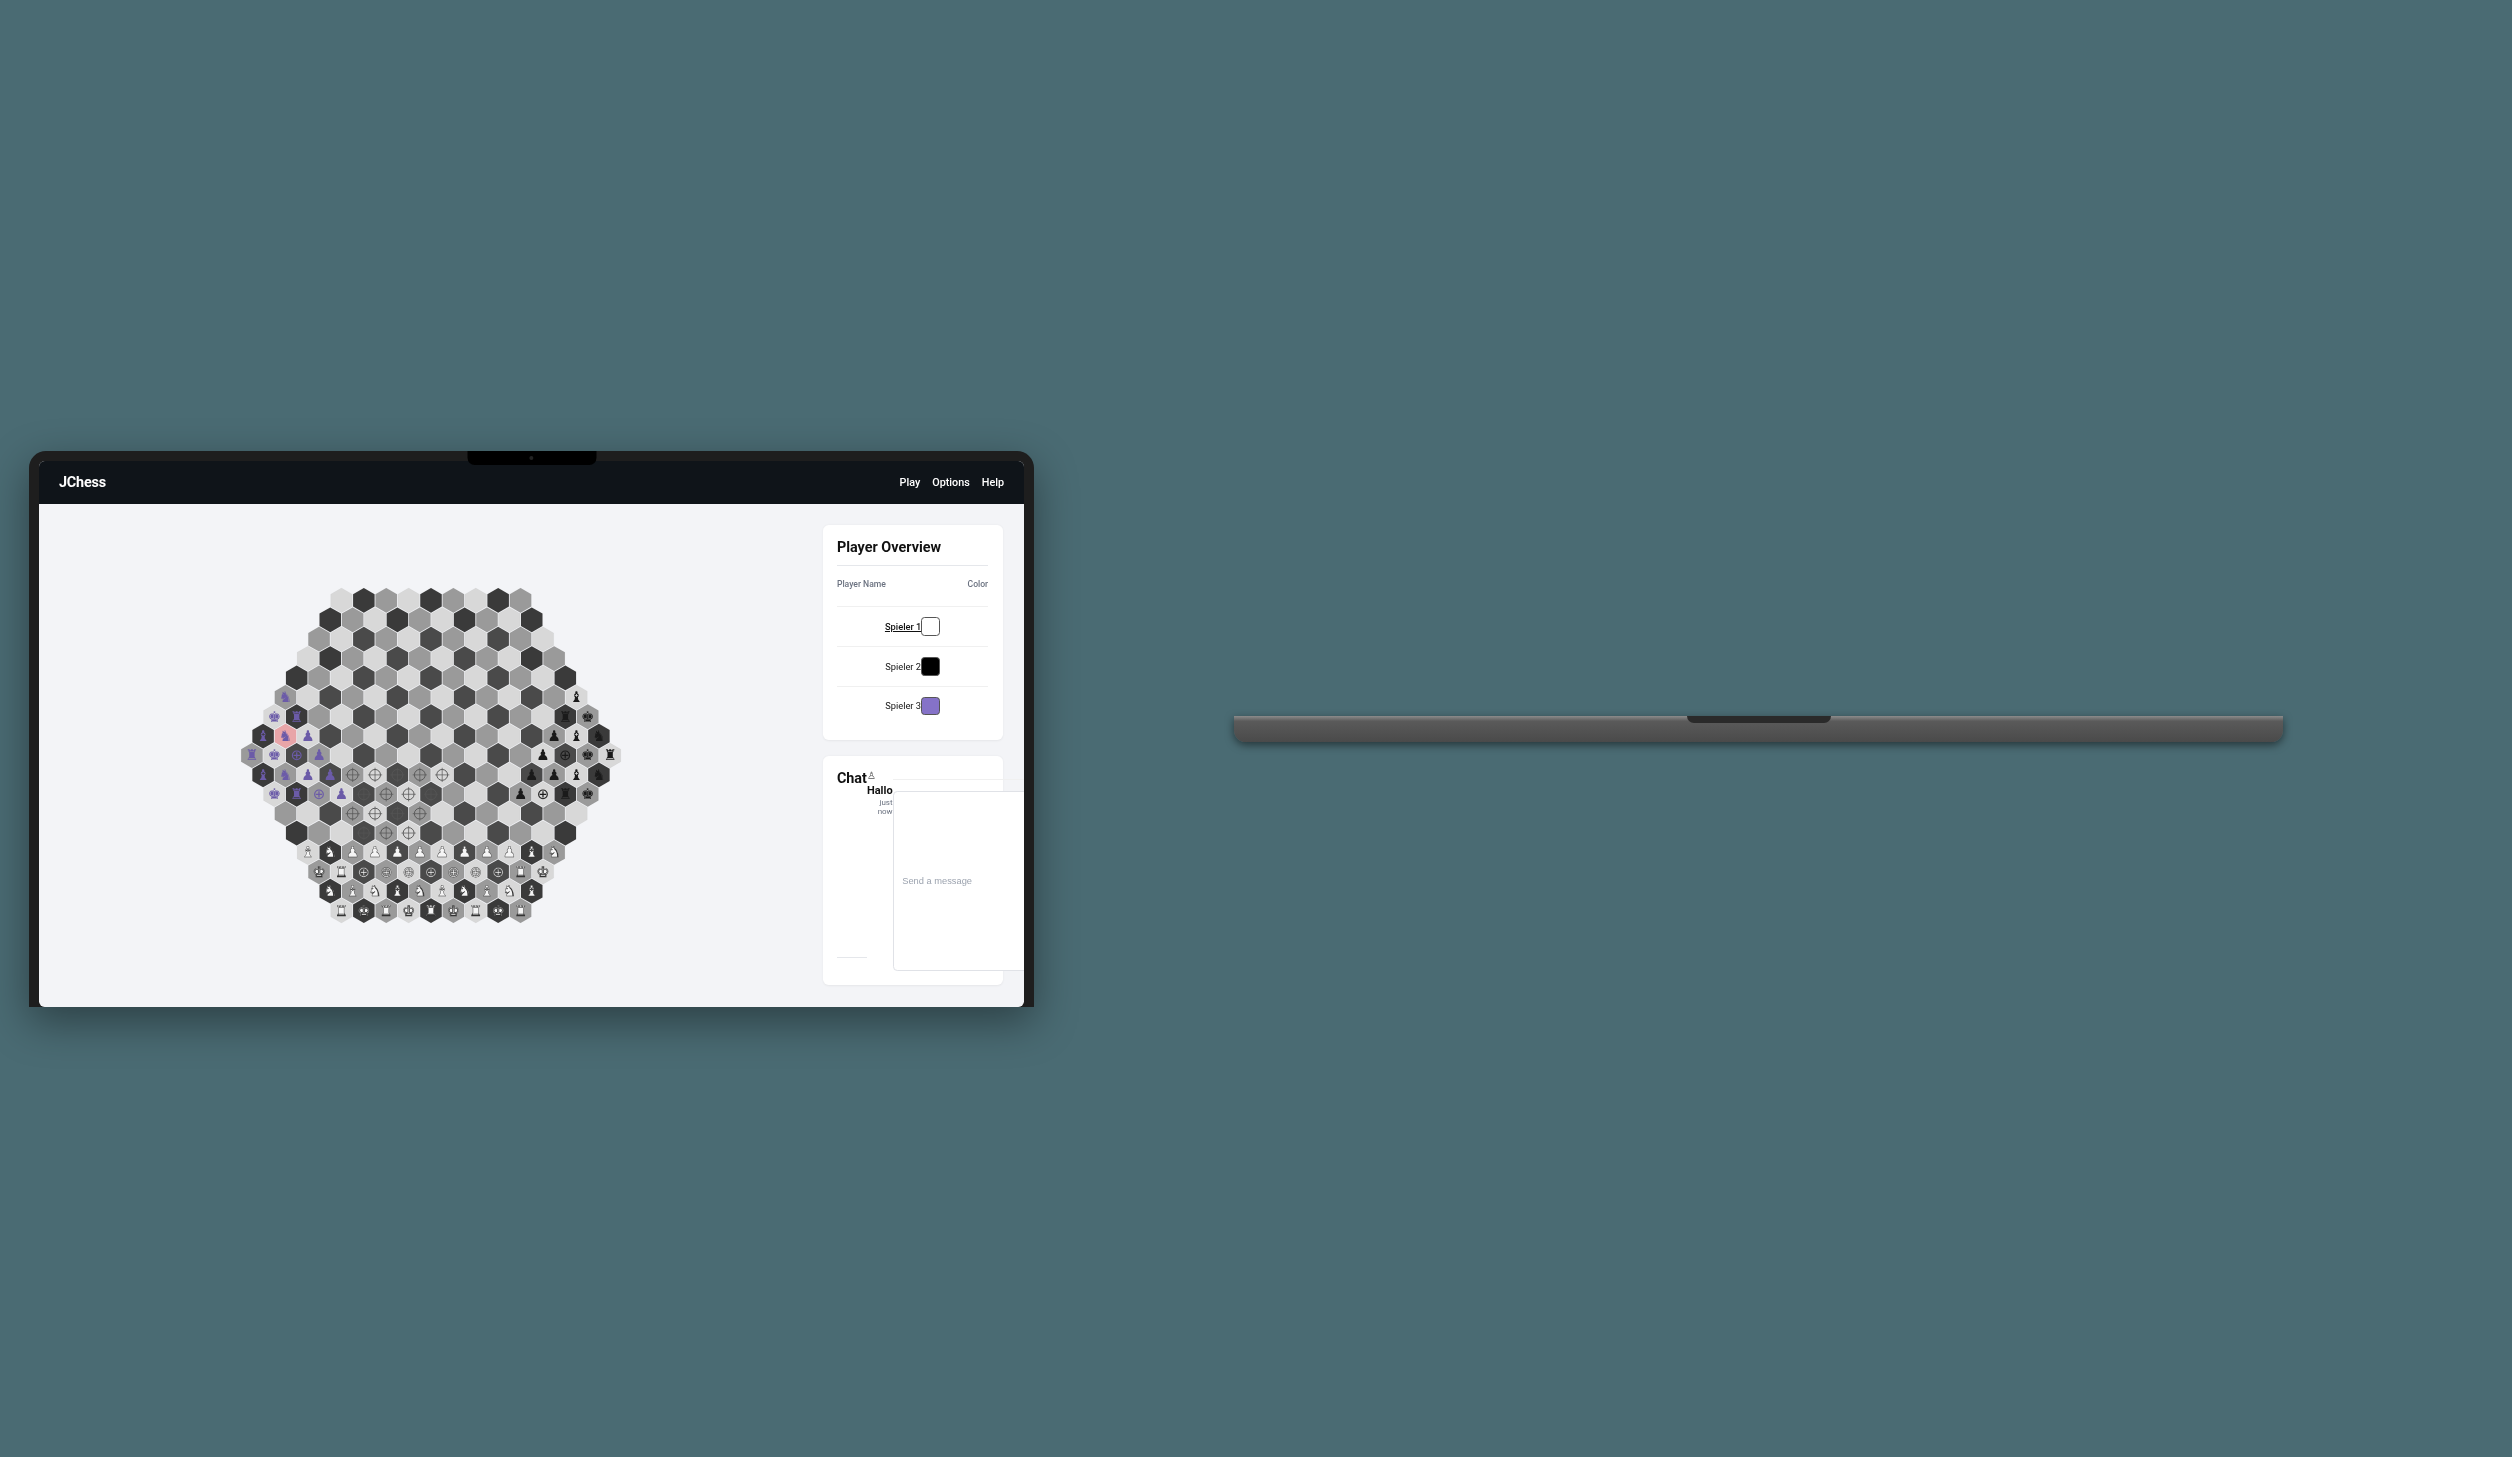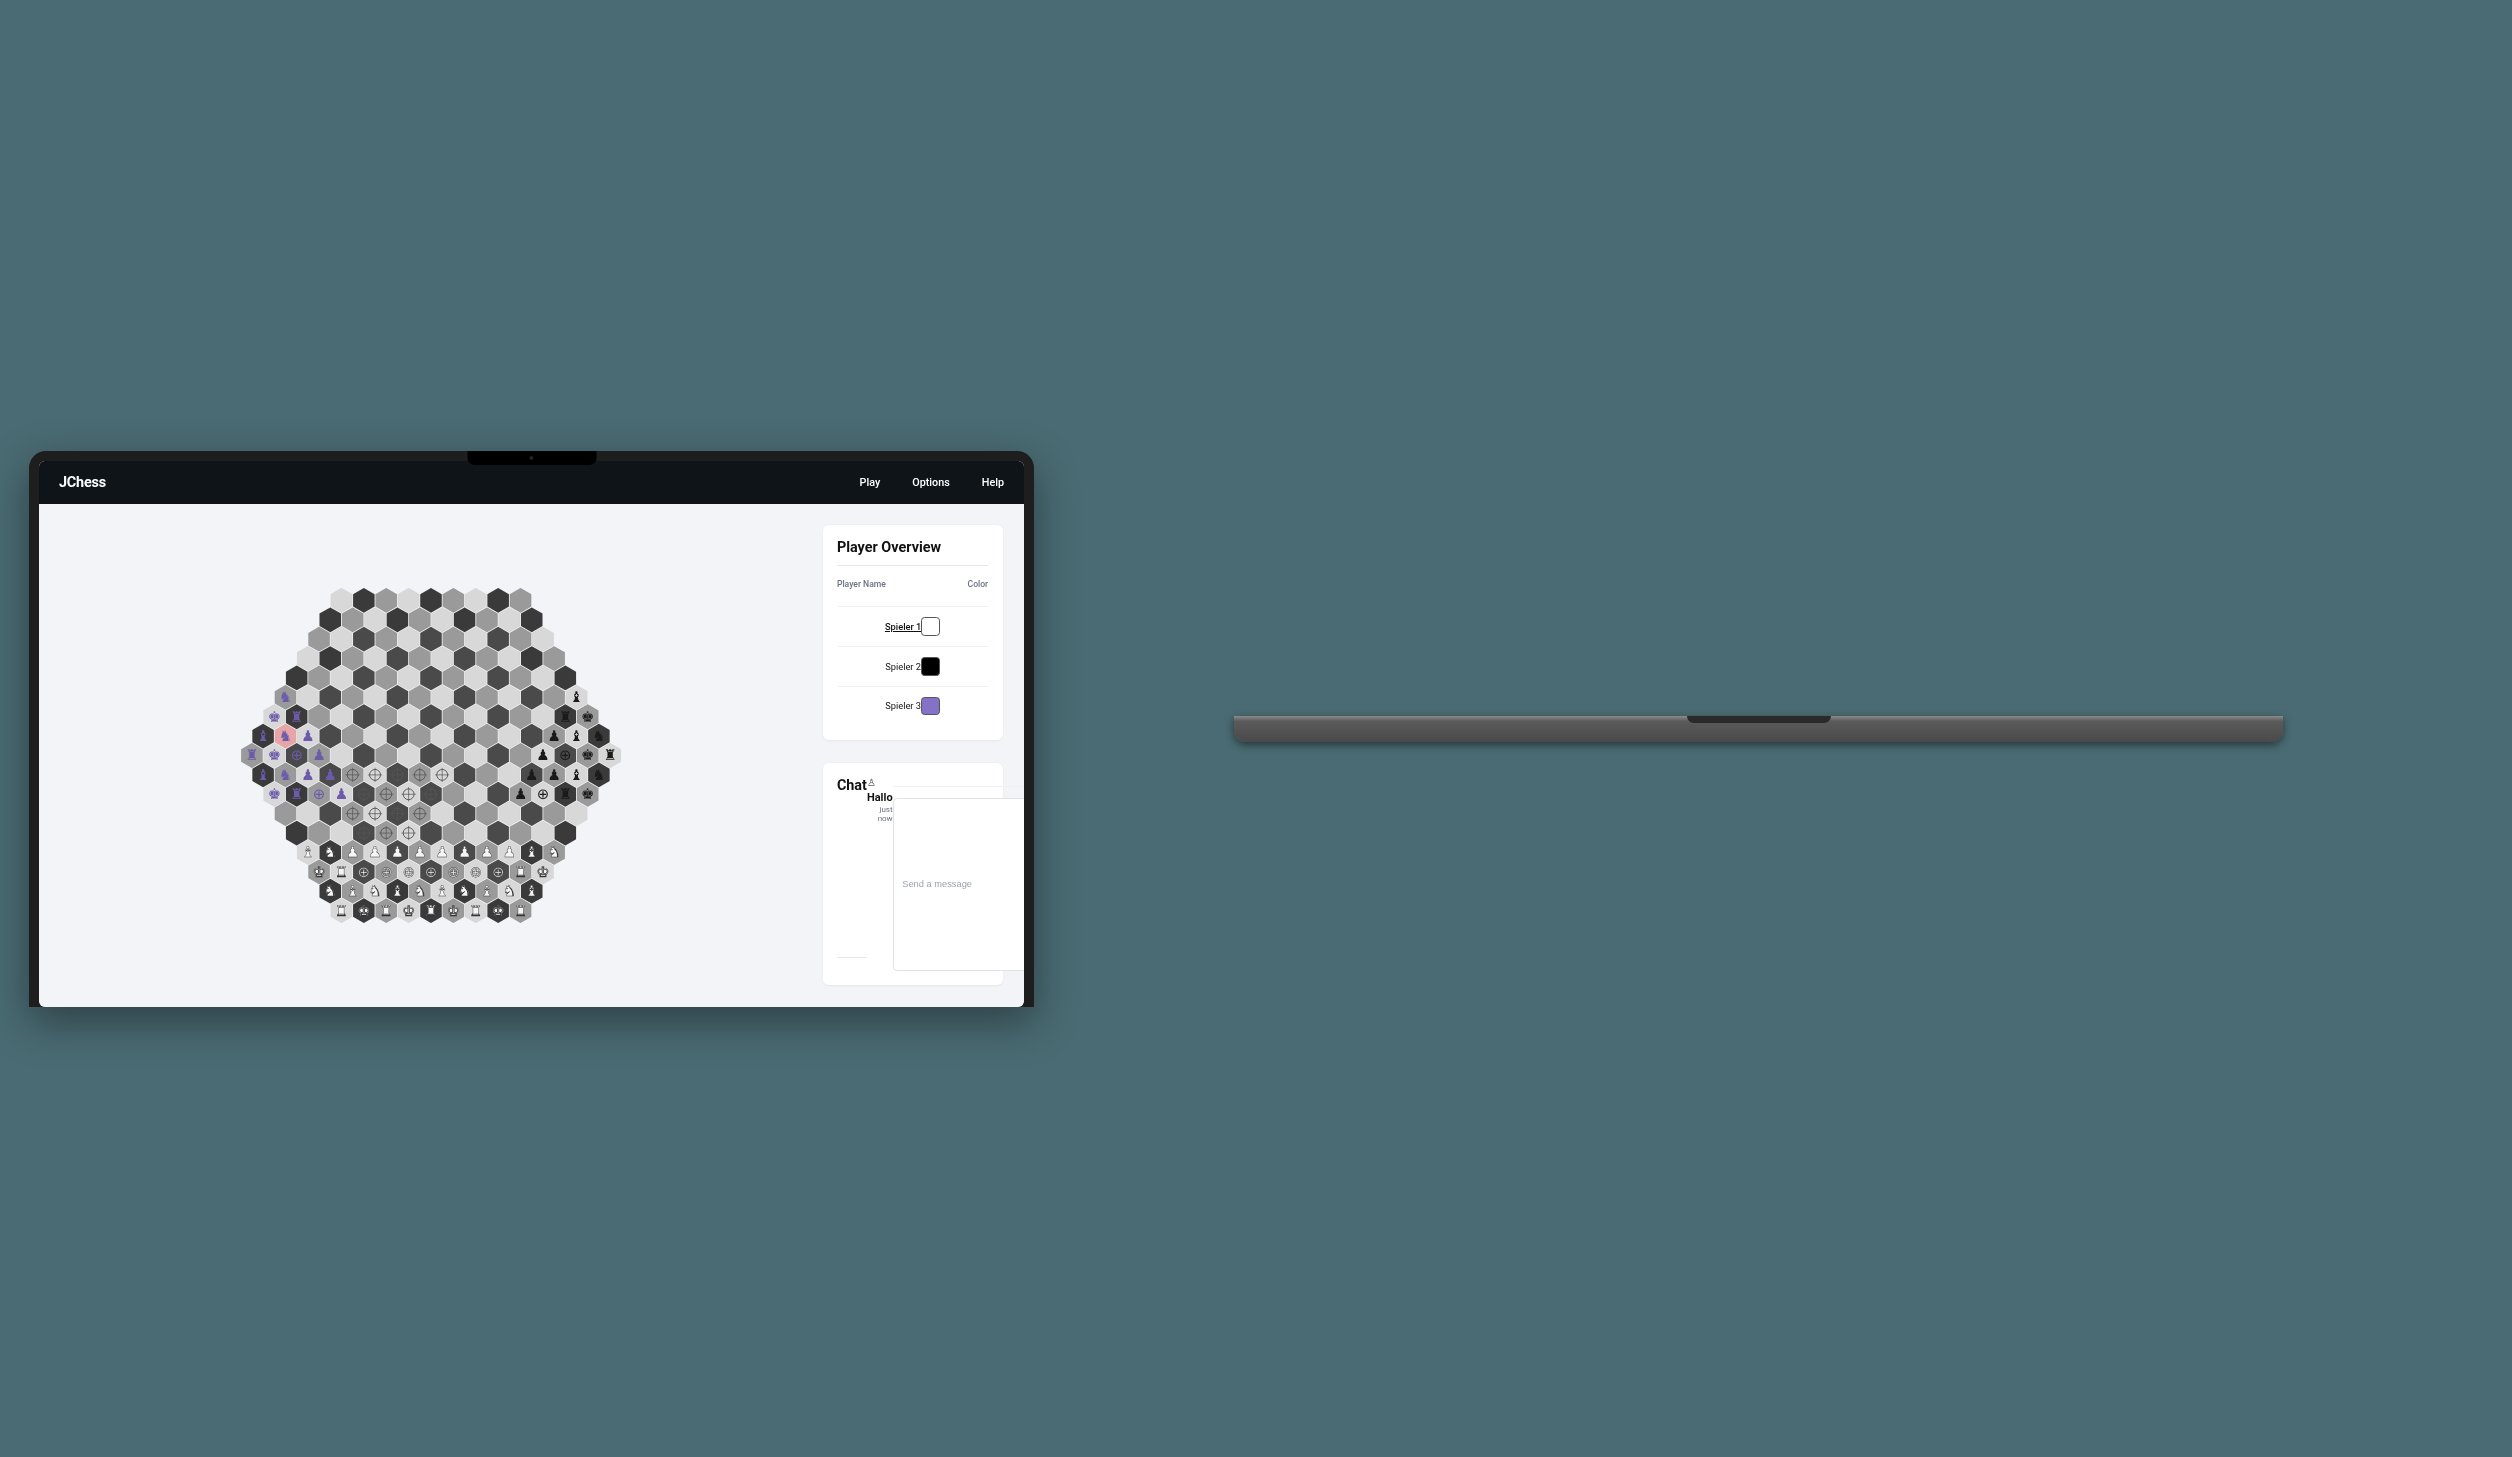--- a/index.html
+++ b/index.html
@@ -79,21 +79,21 @@
       padding: 11.5px 20px;
       height: 43px;
     }
     .brand {
       font-size: 14.4px;
       font-weight: 700;
       letter-spacing: -0.2px;
     }
     .nav-links {
       display: flex;
-      gap: 32px;
+      gap: 12px;
       align-items: flex-end;
     }
     .nav-link {
       color: #fff;
       font-size: 10.8px;
       font-weight: 500;
       cursor: pointer;
     }
     .content {
       flex: 1;
@@ -110,21 +110,21 @@
       position: relative;
     }
     .board-svg {
       width: 438px;
       height: 381px;
     }
     .sidebar {
       width: 180px;
       display: flex;
       flex-direction: column;
-      gap: 23px;
+      gap: 16px;
     }
     .panel {
       background: #fff;
       border-radius: 5.7px;
       padding: 14.4px 14.4px;
       box-shadow: 0 0.7px 2.2px rgba(0,0,0,0.06);
     }
     .panel-title {
       font-size: 14.4px;
       font-weight: 700;

